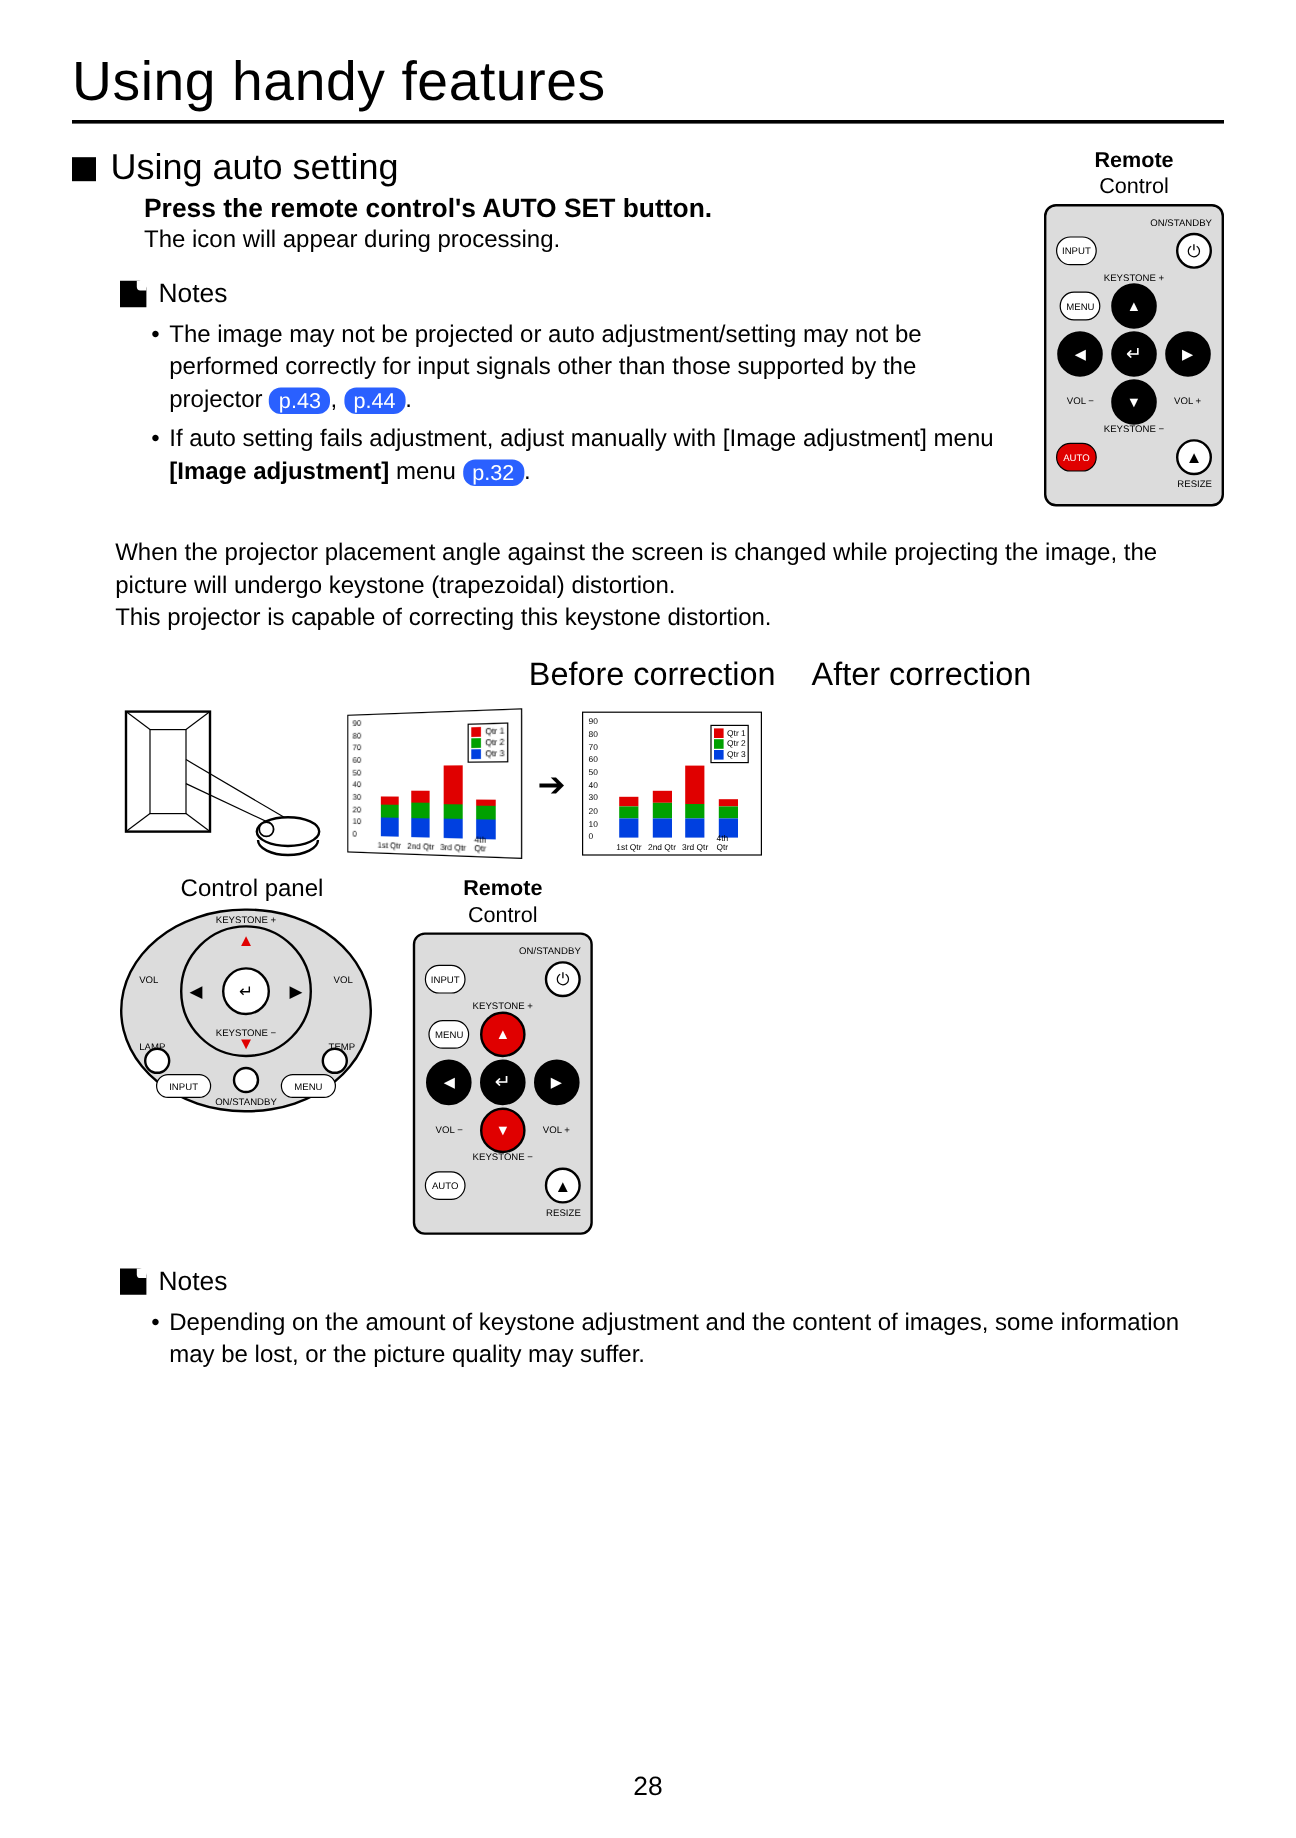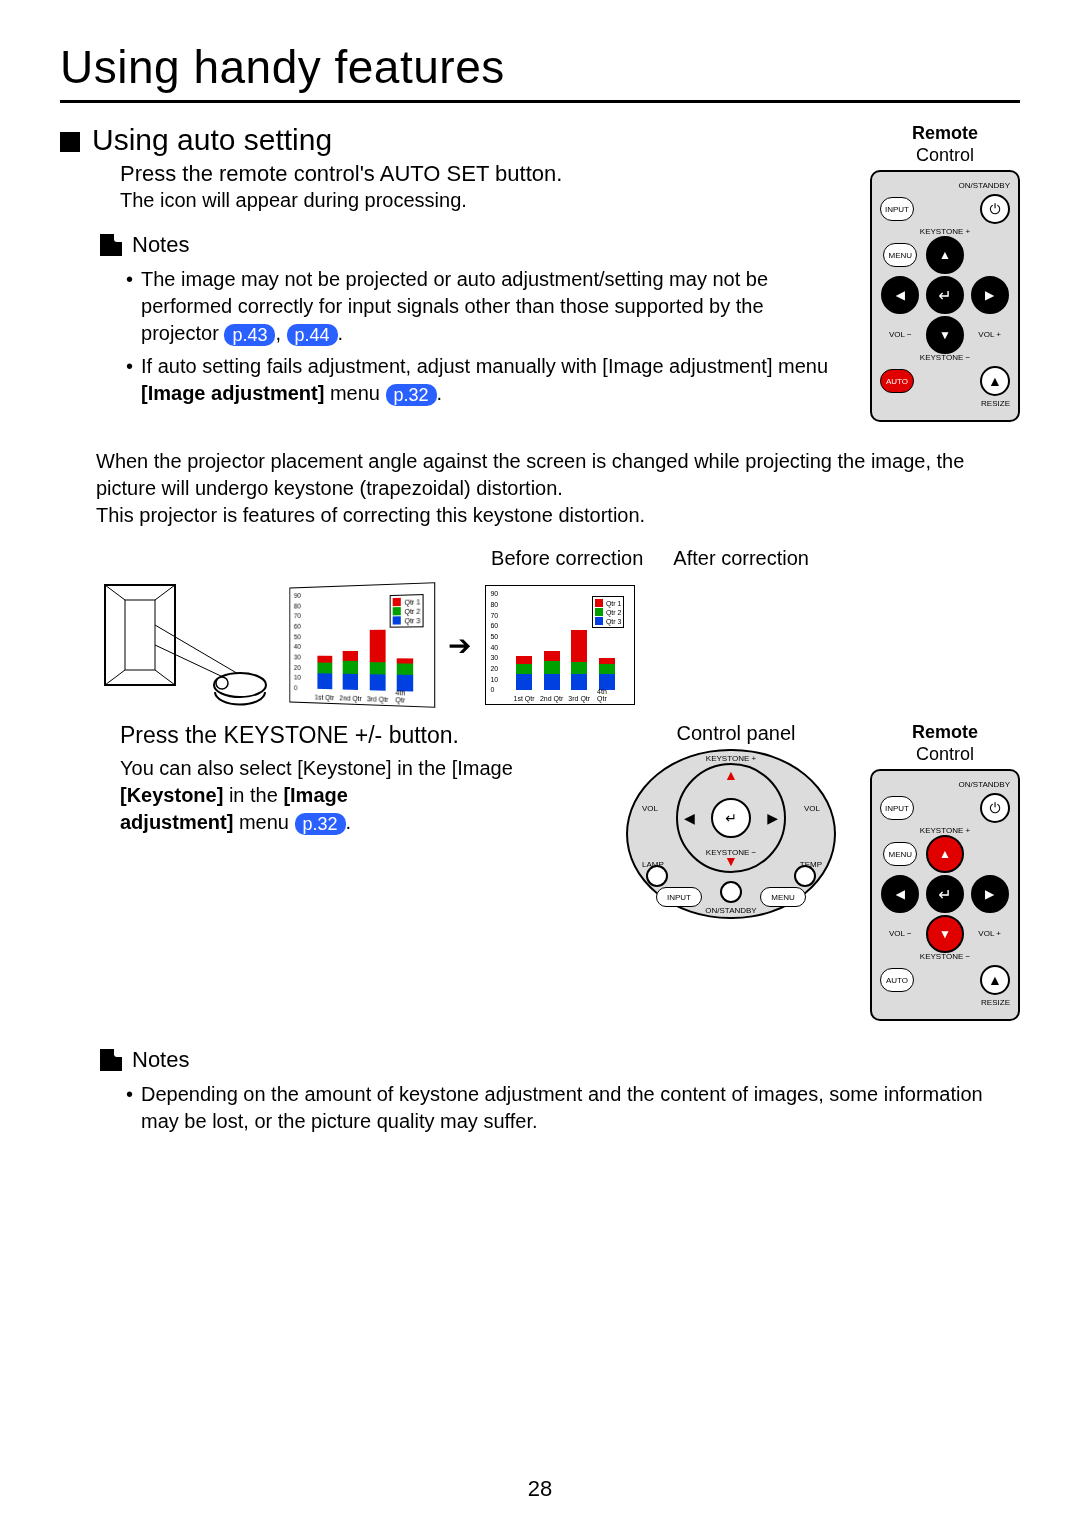--- a/index.html
+++ b/index.html
@@ -43,21 +43,21 @@
   .h1 { font-size: 30px; font-weight: normal; }
   .h1-sub { font-size: 24px; font-weight: bold; }
   .body-text {
     font-size: 20px;
     line-height: 1.35;
     margin-left: 36px;
     margin-bottom: 18px;
   }
   .bold-instr {
     font-size: 22px;
-    font-weight: normal;
+    font-weight: bold;
     margin-left: 60px;
     margin-bottom: 2px;
   }
   .sub-instr {
     font-size: 20px;
     margin-left: 60px;
     margin-bottom: 20px;
   }
   .notes-heading {
     display: flex;
@@ -151,21 +151,21 @@
   .legend div { display:flex; align-items:center; gap:3px; margin:1px 0;}
   .lg-sw { width:8px; height:8px; display:inline-block; }
   .bar-group { position:absolute; bottom:0; width:18px; display:flex; flex-direction:column-reverse; }
   .seg { width:100%; }
   .seg.r { background:#e00000; }
   .seg.g { background:#00a000; }
   .seg.b { background:#0040e0; }
   .arrow { font-size:28px; }
   .corr-labels {
     display:flex; gap: 30px; justify-content:center;
-    font-size:20px; margin-bottom:6px; margin-left: 220px;
+    font-size:27px; margin-bottom:6px; margin-left: 220px;
   }
 
   .keystone-row {
     display:flex; align-items:flex-start; gap: 24px;
     margin-left: 40px; margin-top: 12px;
   }
   .keystone-text { flex: 1; }
   .keystone-text .lead {
     font-size: 23px; margin-bottom: 6px; margin-left: 20px;
   }
@@ -275,21 +275,21 @@
         <span class="rb-btn rb-red">AUTO</span>
         <span class="rb-circ">▲</span>
       </div>
       <div class="rb-label" style="text-align:right">RESIZE</div>
     </div>
   </div>
 </div>
 
 <div class="sec2-top">
   <p class="body-text" style="white-space:pre-line">When the projector placement angle against the screen is changed while projecting the image, the picture will undergo keystone (trapezoidal) distortion.
-This projector is features of correcting this keystone distortion.</p>
+This projector is capable of correcting this keystone distortion.</p>
 
   <div class="corr-labels">
     <span>Before correction</span>
     <span>After correction</span>
   </div>
 
   <div class="corr-figs">
 
     <svg class="proj-svg" viewBox="0 0 170 130">
       <rect x="5" y="5" width="70" height="100" fill="none" stroke="#000" stroke-width="2"></rect>
@@ -410,32 +410,20 @@
             <div>
               <span class="lg-sw" style="background: rgb(0, 64, 224);"></span>
               <span>Qtr 3</span>
             </div>
           </div>
         </div>
     </div>
   </div>
 
   <div class="keystone-row">
-    <div class="keystone-text">
-      <p class="lead">Press the KEYSTONE +/- button.</p>
-      <p class="sub">
-        <span>You can also select [Keystone] in the [Image</span>
-        <b>[Keystone]</b>
-        <span> in the </span>
-        <b>[Image</b><br>
-        <b>adjustment]</b>
-        <span> menu </span>
-        <span class="pref">p.32</span>.
-      </p>
-    </div>
 
     <div class="ctrl-panel-box">
       <div class="ctrl-panel-label">Control panel</div>
       <div class="ctrl-panel">
         <div class="cp-ring">
           <div class="cp-center">↵</div>
           <span class="cp-arrow red" style="top:2px;left:50%;transform:translateX(-50%)">▲</span>
           <span class="cp-arrow red" style="bottom:2px;left:50%;transform:translateX(-50%)">▼</span>
           <span class="cp-arrow" style="left:6px;top:50%;transform:translateY(-50%)">◀</span>
           <span class="cp-arrow" style="right:6px;top:50%;transform:translateY(-50%)">▶</span>

